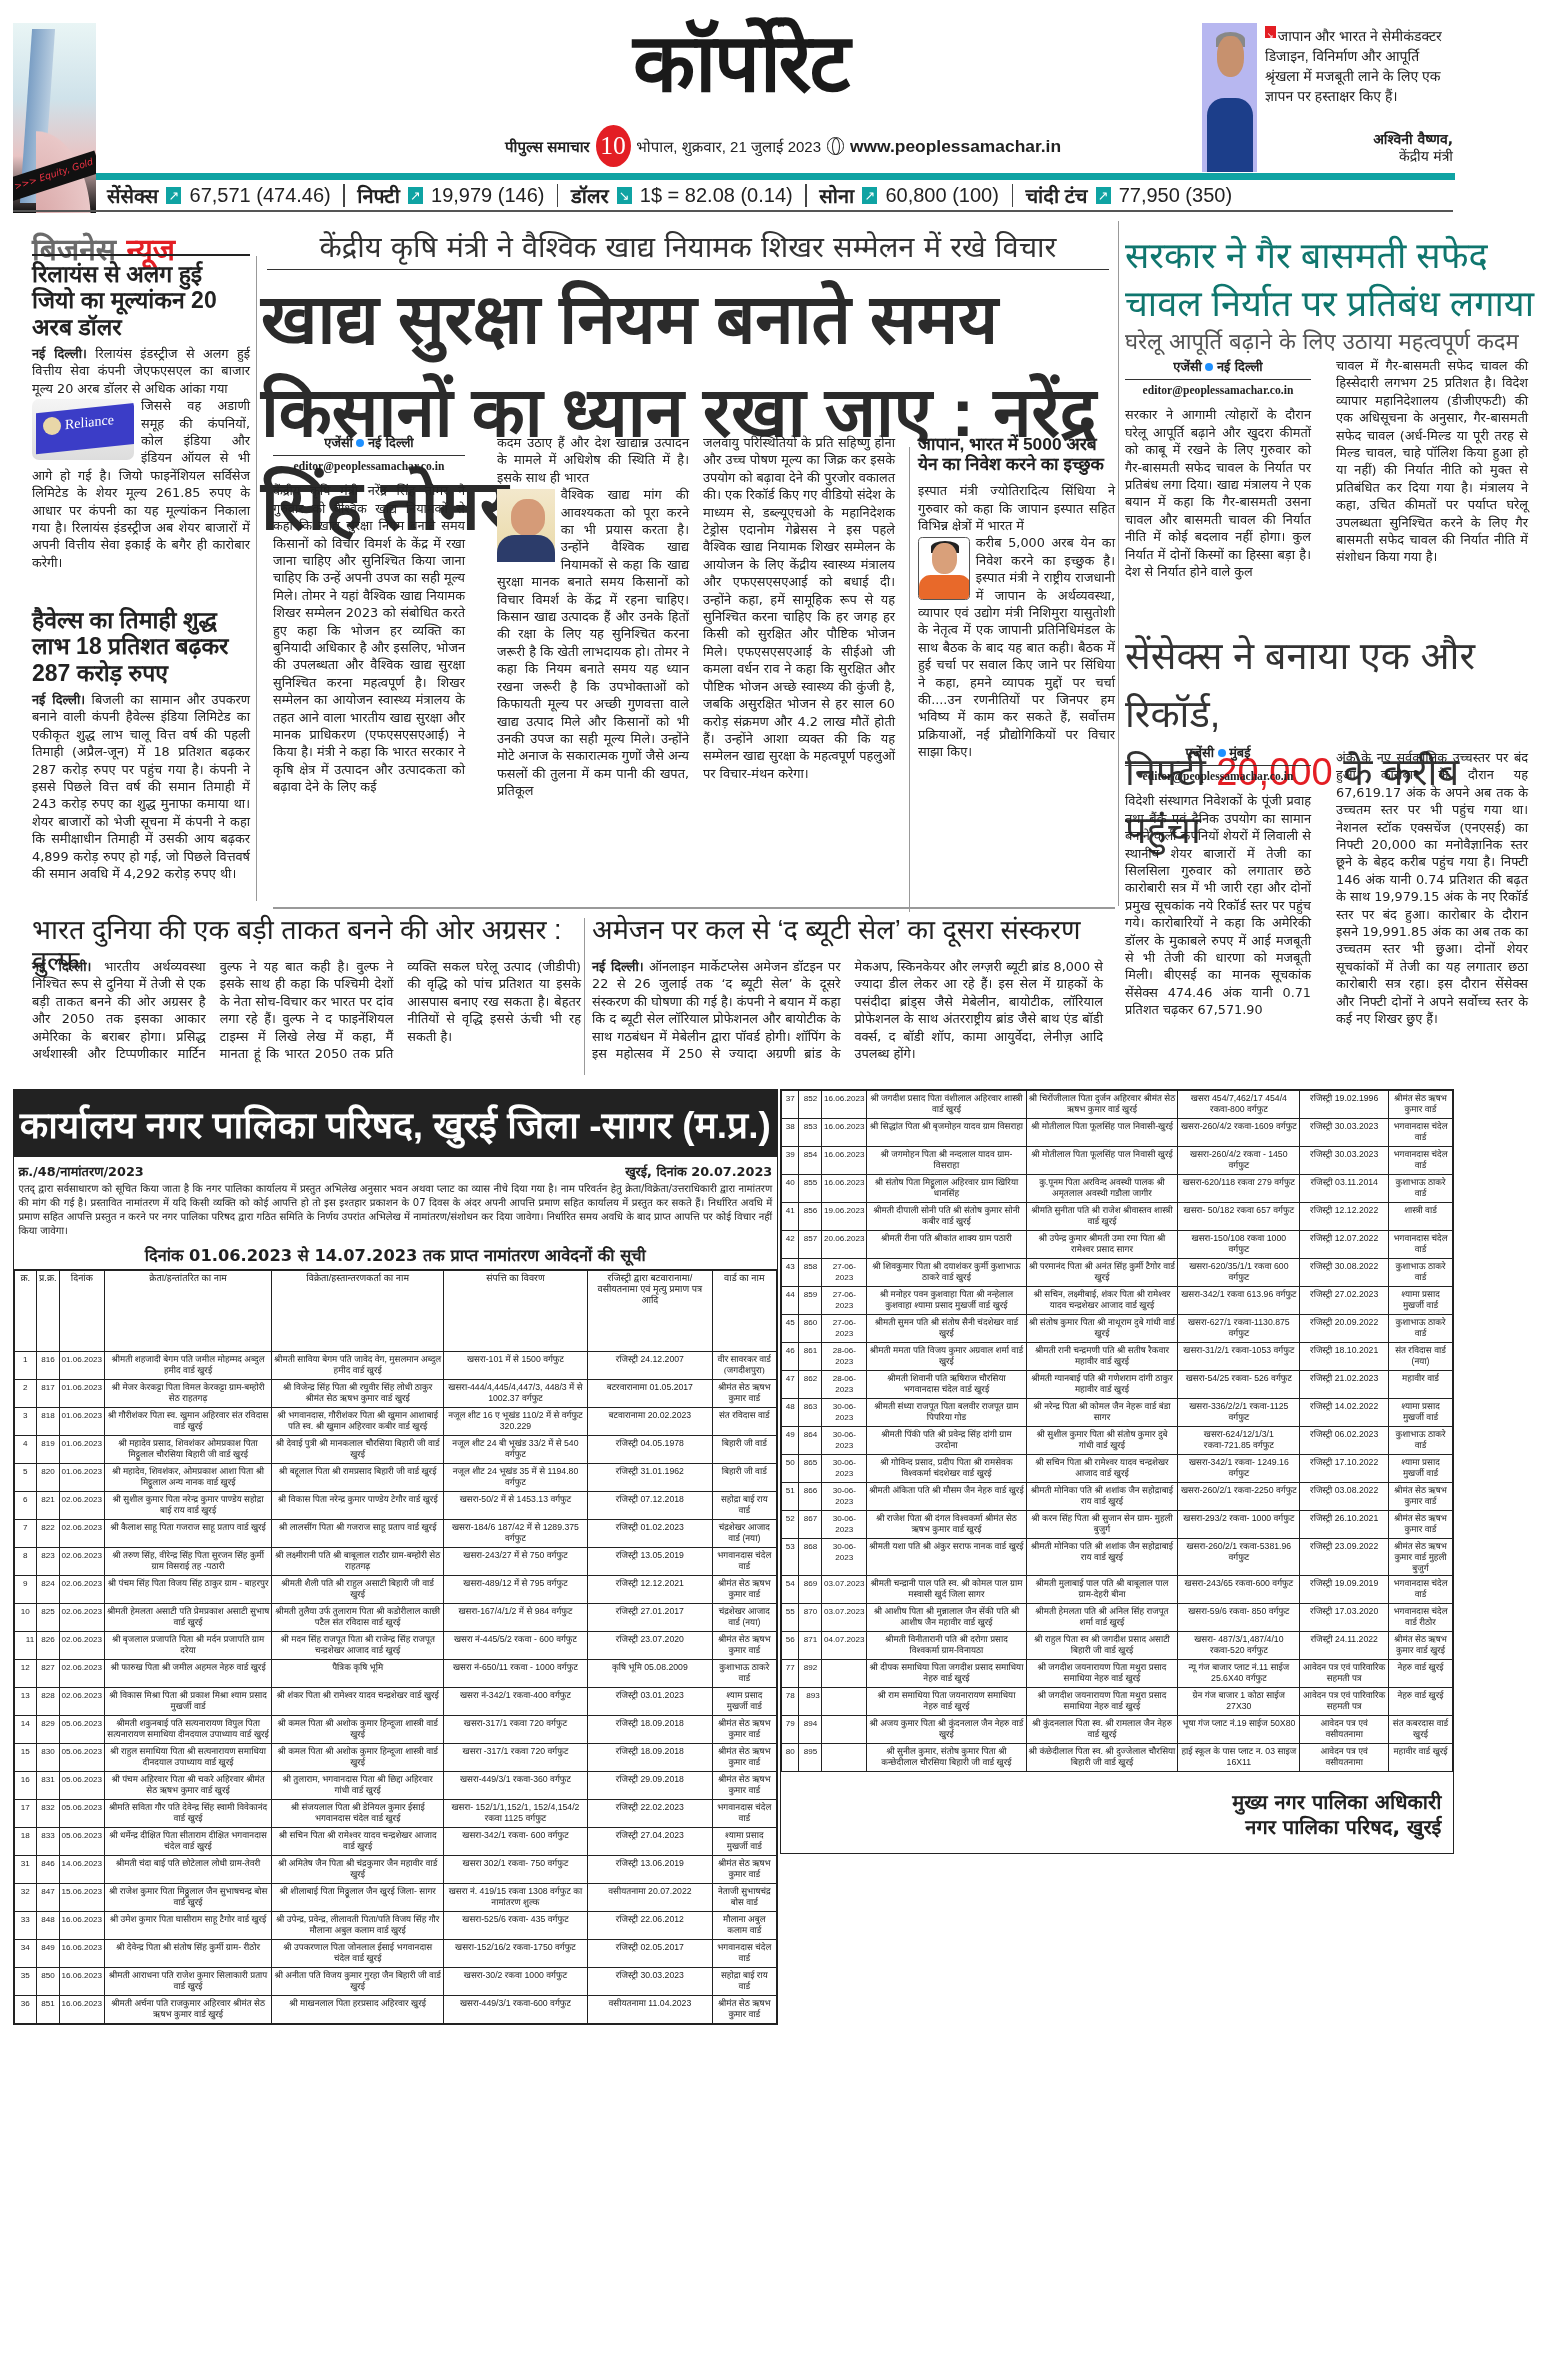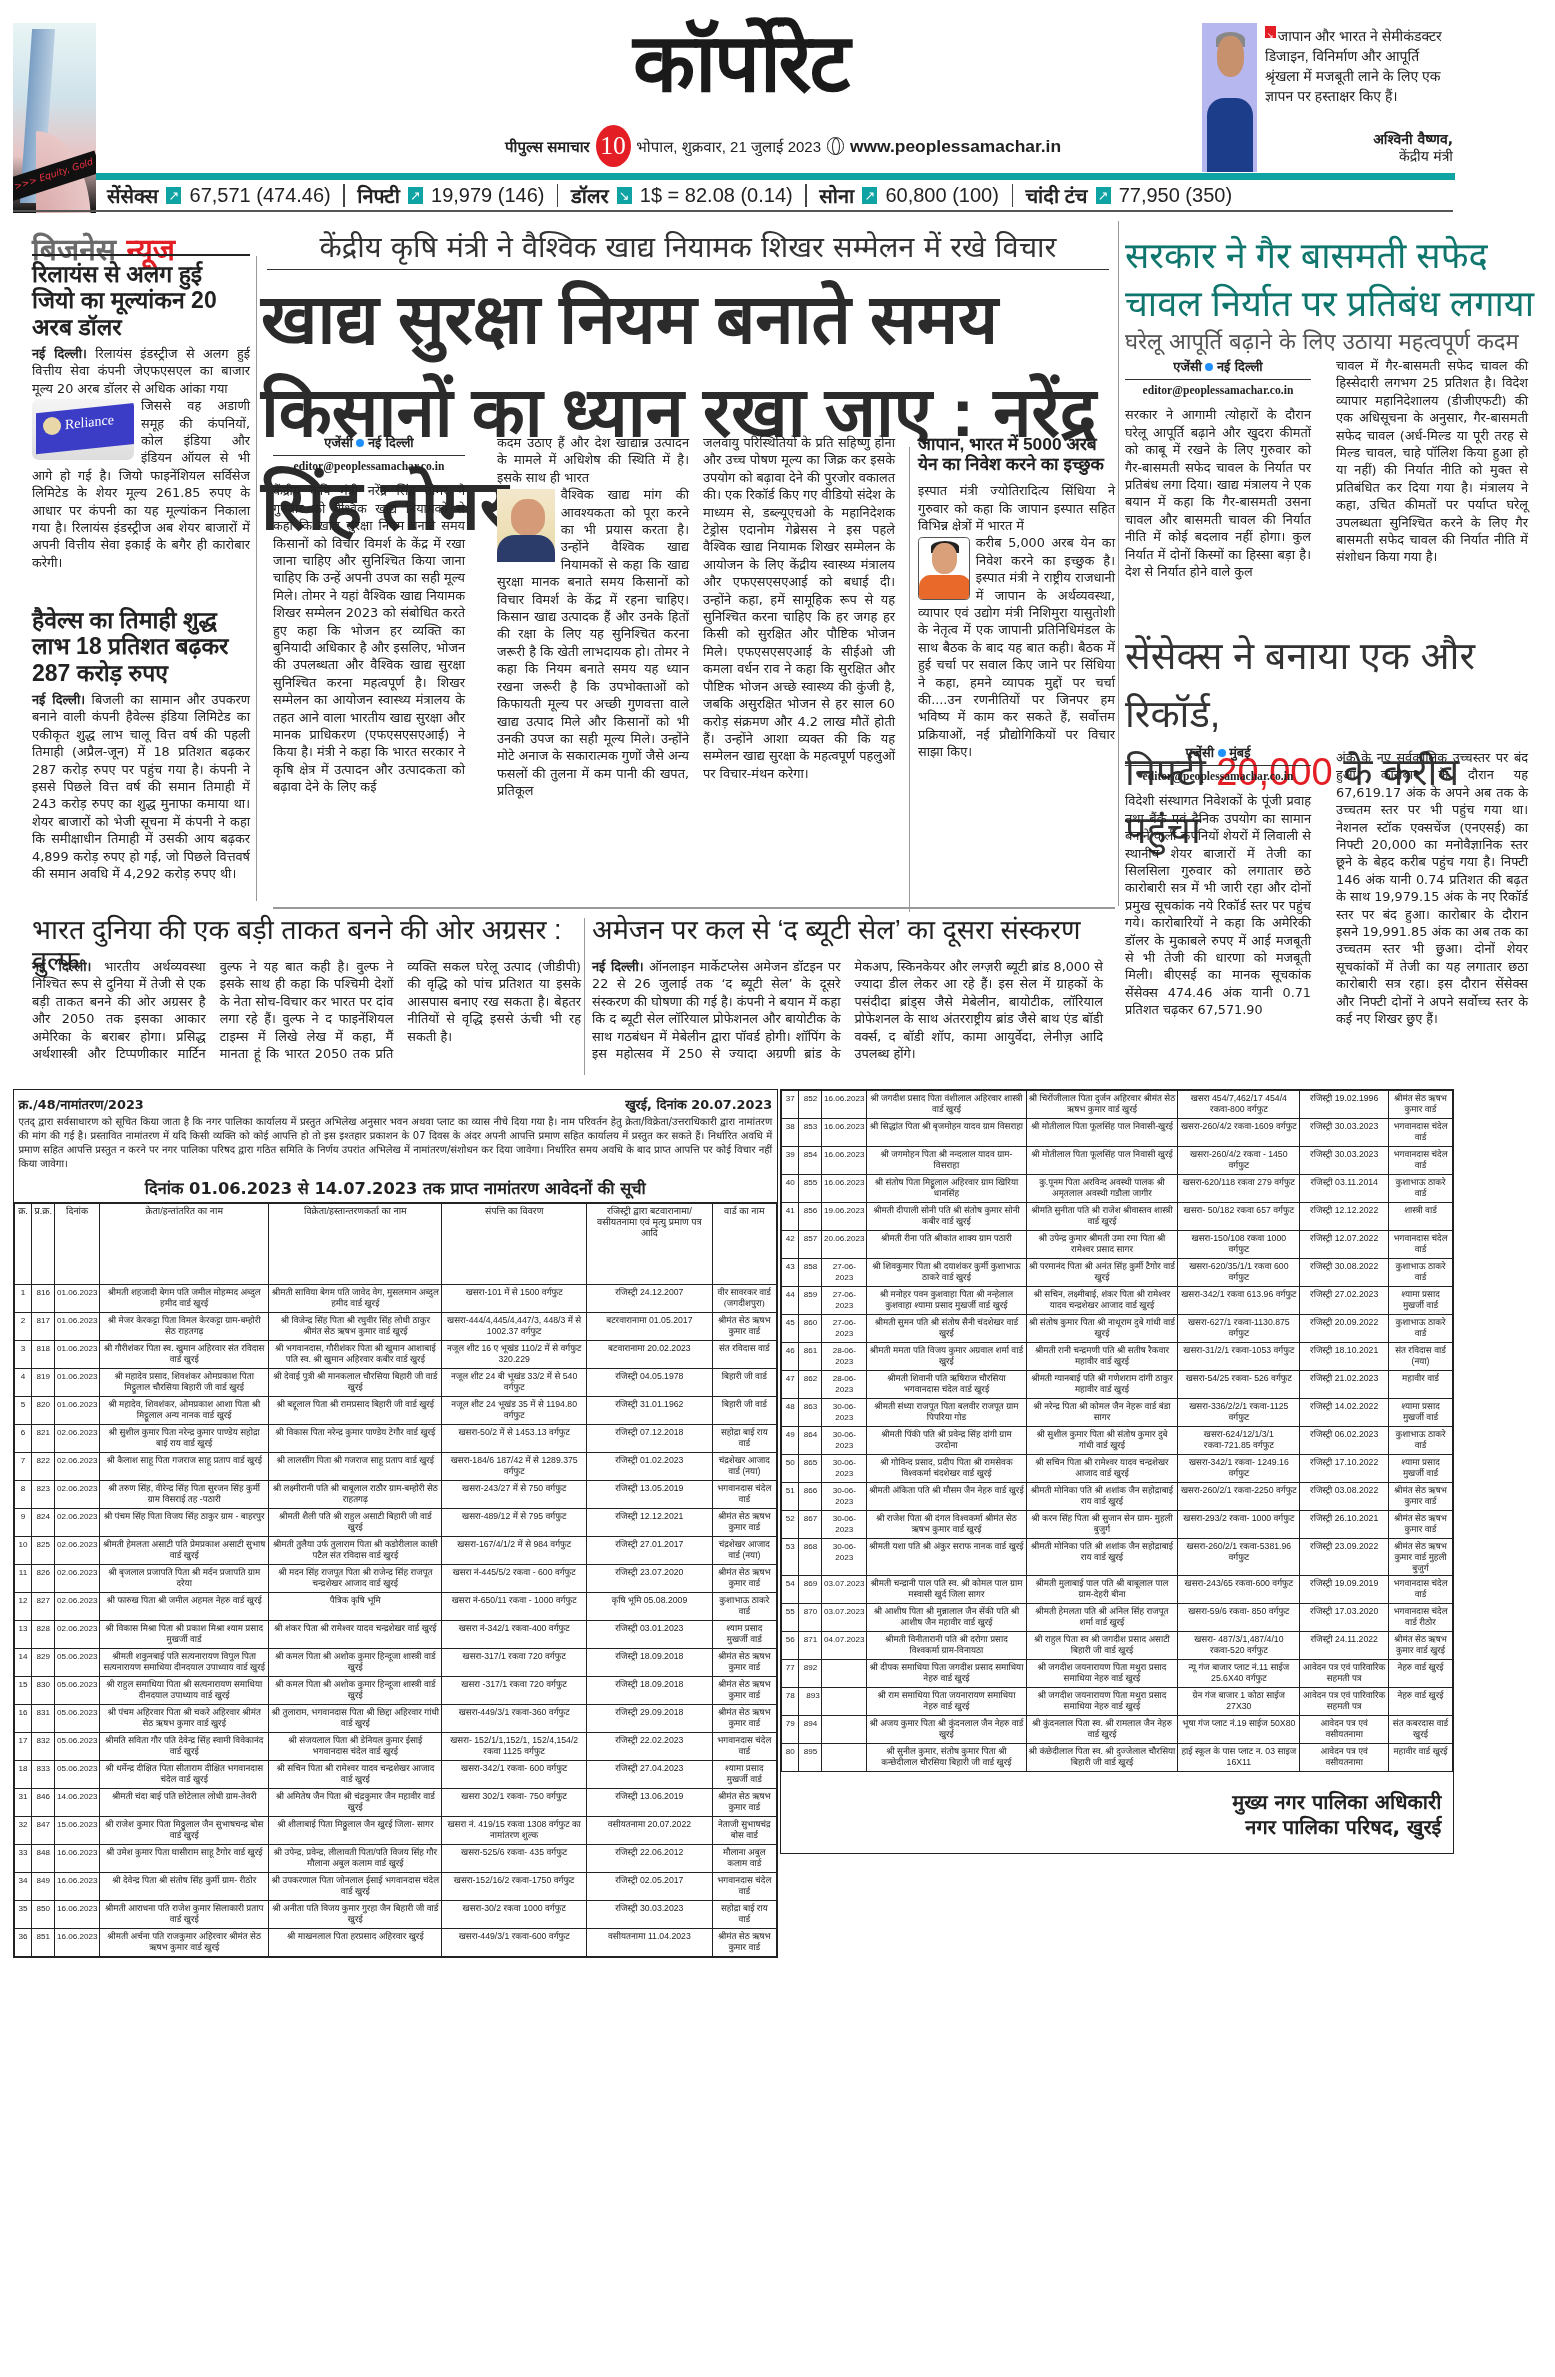--- a/index.html
+++ b/index.html
@@ -211,20 +211,21 @@
   <b>नई दिल्ली।</b> <span>भारतीय अर्थव्यवस्था निश्चित रूप से दुनिया में तेजी से एक बड़ी ताकत बनने की ओर अग्रसर है और 2050 तक इसका आकार अमेरिका के बराबर होगा। प्रसिद्ध अर्थशास्त्री और टिप्पणीकार मार्टिन वुल्फ ने यह बात कही है। वुल्फ ने इसके साथ ही कहा कि पश्चिमी देशों के नेता सोच-विचार कर भारत पर दांव लगा रहे हैं। वुल्फ ने द फाइनेंशियल टाइम्स में लिखे लेख में कहा, मैं मानता हूं कि भारत 2050 तक प्रति व्यक्ति सकल घरेलू उत्पाद (जीडीपी) की वृद्धि को पांच प्रतिशत या इसके आसपास बनाए रख सकता है। बेहतर नीतियों से वृद्धि इससे ऊंची भी रह सकती है।</span>
 </div>
 <div class="col-rule" style="left:584px;top:918px;width:1.2px;height:157px"></div>
 
 <div class="abs hl" style="left:592px;top:915px;width:511px;font-size:27px;font-weight:normal">अमेजन पर कल से ‘द ब्यूटी सेल’ का दूसरा संस्करण</div>
 <div class="abs body-txt" style="left:592px;top:958px;width:511px;column-count:2;column-gap:14px">
   <b>नई दिल्ली।</b> <span>ऑनलाइन मार्केटप्लेस अमेजन डॉटइन पर 22 से 26 जुलाई तक ‘द ब्यूटी सेल’ के दूसरे संस्करण की घोषणा की गई है। कंपनी ने बयान में कहा कि द ब्यूटी सेल लॉरियाल प्रोफेशनल और बायोटीक के साथ गठबंधन में मेबेलीन द्वारा पॉवर्ड होगी। शॉपिंग के इस महोत्सव में 250 से ज्यादा अग्रणी ब्रांड के मेकअप, स्किनकेयर और लग्ज़री ब्यूटी ब्रांड 8,000 से ज्यादा डील लेकर आ रहे हैं। इस सेल में ग्राहकों के पसंदीदा ब्रांड्स जैसे मेबेलीन, बायोटीक, लॉरियाल प्रोफेशनल के साथ अंतरराष्ट्रीय ब्रांड जैसे बाथ एंड बॉडी वर्क्स, द बॉडी शॉप, कामा आयुर्वेदा, लेनीज़ आदि उपलब्ध होंगे।</span>
 </div>
 
 <div class="notice">
+  <div class="notice-head">कार्यालय नगर पालिका परिषद, खुरई जिला -सागर (म.प्र.)</div>
   <div class="notice-meta">
     <span>क्र./48/नामांतरण/2023</span>
     <span>खुरई, दिनांक 20.07.2023</span>
   </div>
   <div class="notice-body">एतद् द्वारा सर्वसाधारण को सूचित किया जाता है कि नगर पालिका कार्यालय में प्रस्तुत अभिलेख अनुसार भवन अथवा प्लाट का व्यास नीचे दिया गया है। नाम परिवर्तन हेतु क्रेता/विक्रेता/उत्तराधिकारी द्वारा नामांतरण की मांग की गई है। प्रस्तावित नामांतरण में यदि किसी व्यक्ति को कोई आपत्ति हो तो इस इश्तहार प्रकाशन के 07 दिवस के अंदर अपनी आपत्ति प्रमाण सहित कार्यालय में प्रस्तुत कर सकते हैं। निर्धारित अवधि में प्रमाण सहित आपत्ति प्रस्तुत न करने पर नगर पालिका परिषद द्वारा गठित समिति के निर्णय उपरांत अभिलेख में नामांतरण/संशोधन कर दिया जावेगा। निर्धारित समय अवधि के बाद प्राप्त आपत्ति पर कोई विचार नहीं किया जावेगा।</div>
   <div class="notice-sub">दिनांक 01.06.2023 से 14.07.2023 तक प्राप्त नामांतरण आवेदनों की सूची</div>
   <table class="nt">
     <thead>
         <tr id="thead-left">
           <th style="width: 17.4px;">क्र.</th>
@@ -332,21 +333,21 @@
           <td class="n" style="width: 17.4px;">10</td>
           <td class="n" style="width: 23px;">825</td>
           <td class="n" style="width: 29px;">02.06.2023</td>
           <td>श्रीमती हेमलता असाटी पति प्रेमप्रकाश असाटी सुभाष वार्ड खुरई</td>
           <td>श्रीमती तुलैया उर्फ तुलाराम पिता श्री कडोरीलाल काछी पटैल संत रविदास वार्ड खुरई</td>
           <td>खसरा-167/4/1/2 में से 984 वर्गफुट</td>
           <td>रजिस्ट्री 27.01.2017</td>
           <td style="width: 64px;">चंद्रशेखर आजाद वार्ड (नया)</td>
         </tr>
         <tr class="row">
-          <td class="n" style="width: 15px;">11</td>
+          <td class="n" style="width: 15px; padding-left: 11px;">11</td>
           <td class="n" style="width: 23px;">826</td>
           <td class="n" style="width: 29px;">02.06.2023</td>
           <td>श्री बृजलाल प्रजापति पिता श्री मर्दन प्रजापति ग्राम दरेया</td>
           <td>श्री मदन सिंह राजपूत पिता श्री राजेन्द्र सिंह राजपूत चन्द्रशेखर आजाद वार्ड खुरई</td>
           <td>खसरा नं-445/5/2 रकवा - 600 वर्गफुट</td>
           <td>रजिस्ट्री 23.07.2020</td>
           <td style="width: 64px;">श्रीमंत सेठ ऋषभ कुमार वार्ड</td>
         </tr>
         <tr class="row">
           <td class="n" style="width: 17.4px;">12</td>

